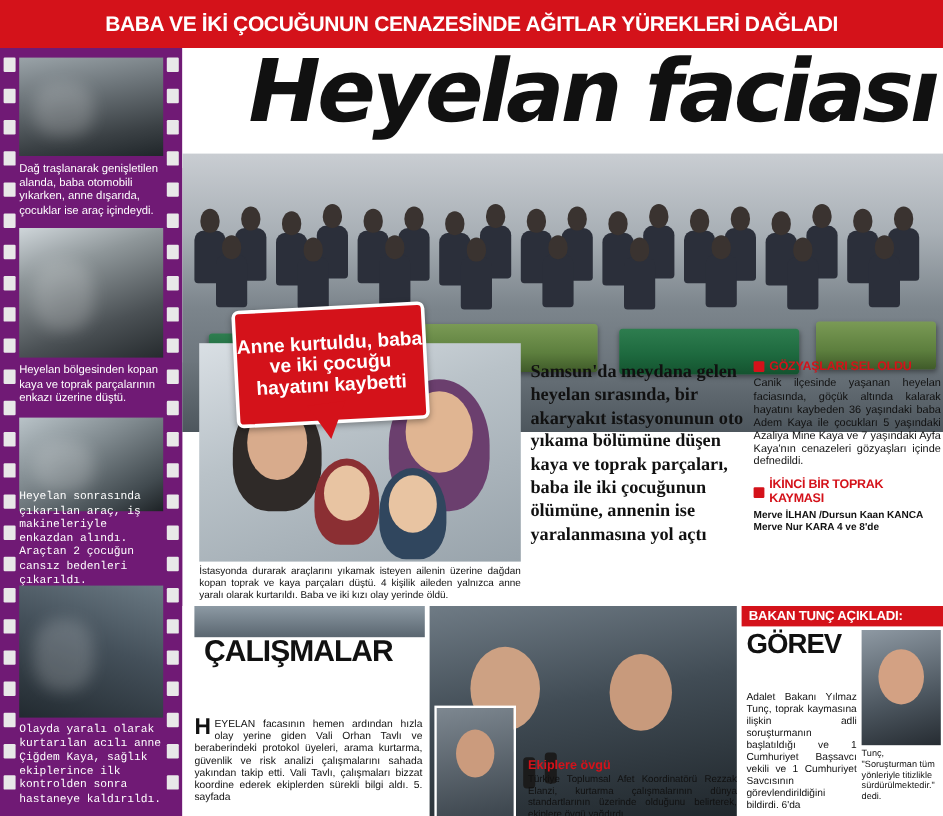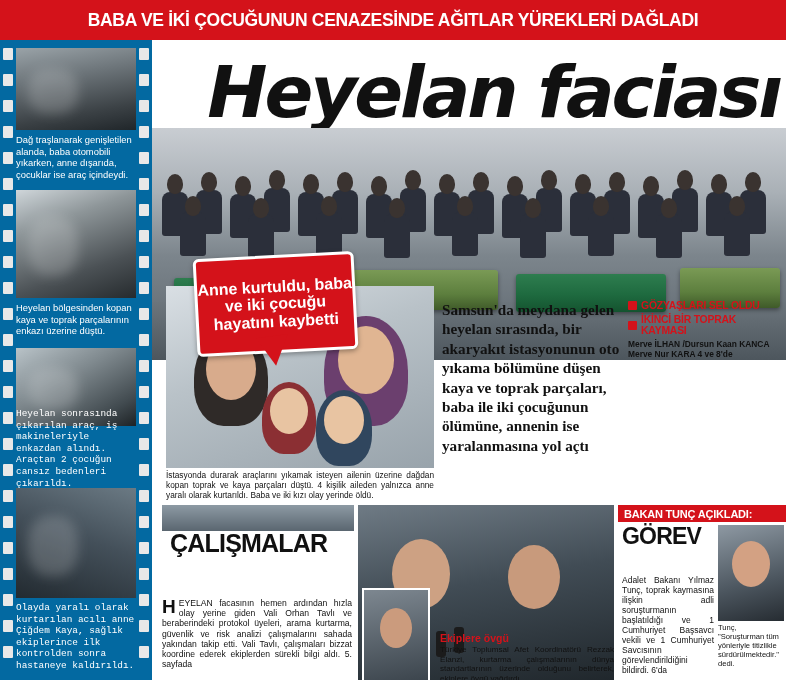--- a/index.html
+++ b/index.html
@@ -21,21 +21,21 @@
   .top-banner .txt{
     color:#ffffff;font-weight:bold;font-size:17.5px;letter-spacing:-0.3px;
     white-space:nowrap;
     font-family:"Liberation Sans", sans-serif;
   }
   .banner-left-block{position:absolute;left:0;top:0;width:150px;height:40px;background:#111;}
 
   
   .filmstrip{
     position:absolute;left:0;top:40px;width:152px;height:640px;
-    background:#0369a1;
+    background:#701a75;
   }
   .perf{position:absolute;width:10px;height:12px;background:#e8e8e8;border-radius:1px;}
   .film-photo{position:absolute;left:16px;width:120px;background:#333;overflow:hidden;}
   .film-cap{
     position:absolute;left:16px;width:122px;color:#fff;font-size:9.4px;line-height:11.6px;
     font-family:"Liberation Sans", sans-serif;
   }
 
   
   .ph1{background:linear-gradient(170deg,#9aa3a8 0%,#6d757a 35%,#3b4145 75%,#20262a 100%);}
@@ -51,21 +51,20 @@
   .masthead{
     position:absolute;left:152px;top:40px;width:634px;height:100px;
     background:#ffffff;
   }
   .masthead .title{
     position:absolute;right:6px;top:-6px;
     font-family:"DejaVu Sans", sans-serif;
     font-weight:bold;font-style:italic;
     font-size:72px;letter-spacing:-3px;color:#111;
     white-space:nowrap;
-    margin-top:16px;
   }
 
   
   .hero{
     position:absolute;left:152px;top:128px;width:634px;height:232px;
     background:linear-gradient(180deg,#c9cdd2 0%,#a9b0b6 28%,#7c858c 55%,#59626a 100%);
     overflow:hidden;
   }
   .crowd{position:absolute;left:0;top:22px;width:634px;height:120px;}
   .head{position:absolute;width:16px;height:20px;border-radius:50% 50% 45% 45%;background:#3a3330;}
@@ -358,20 +357,21 @@
 
   <div class="fam-cap">İstasyonda durarak araçlarını yıkamak isteyen ailenin üzerine dağdan kopan toprak ve kaya parçaları düştü. 4 kişilik aileden yalnızca anne yaralı olarak kurtarıldı. Baba ve iki kızı olay yerinde öldü.</div>
 
   <div class="lead">Samsun'da meydana gelen heyelan sırasında, bir akaryakıt istasyonunun oto yıkama bölümüne düşen kaya ve toprak parçaları, baba ile iki çocuğunun ölümüne, annenin ise yaralanmasına yol açtı</div>
 
   <div class="rcol">
     <div class="rhead">
       <span class="rdot"></span>
       <span class="rt">GÖZYAŞLARI SEL OLDU</span>
     </div>
+    <div class="rbody">Canik ilçesinde yaşanan heyelan faciasında, göçük altında kalarak hayatını kaybeden 36 yaşındaki baba Adem Kaya ile çocukları 5 yaşındaki Azaliya Mine Kaya ve 7 yaşındaki Ayfa Kaya'nın cenazeleri gözyaşları içinde defnedildi.</div>
 
     <div class="rhead">
       <span class="rdot"></span>
       <span class="rt">İKİNCİ BİR TOPRAK KAYMASI</span>
     </div>
 
     <div class="rbyline">Merve İLHAN /Dursun Kaan KANCA</div>
     <div class="rbyline">Merve Nur KARA 4 ve 8'de</div>
   </div>
 

